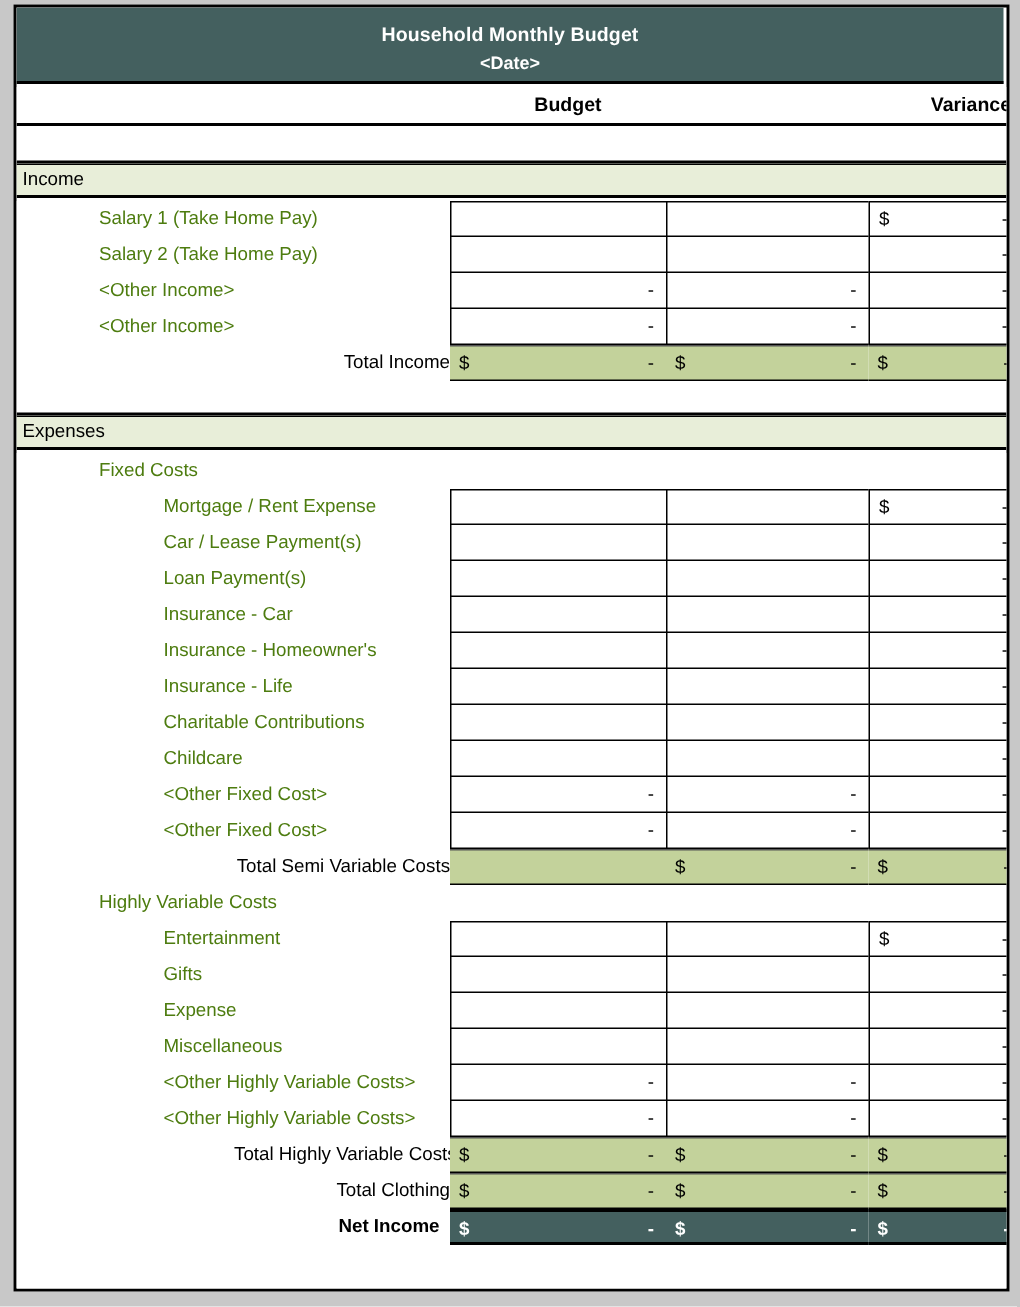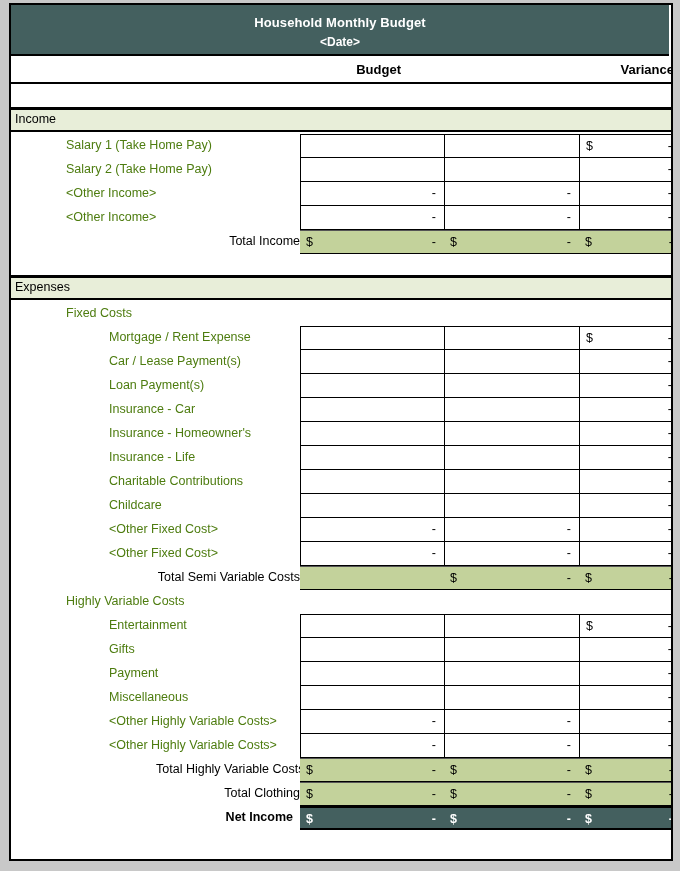--- a/index.html
+++ b/index.html
@@ -493,21 +493,21 @@
       <div class="cell actual">
           <span class="dash"></span>
         </div>
       <div class="cell variance">
         <span class="cur"></span>
         <span class="dash">-</span>
       </div>
     </div>
 
     <div class="row drow" style="top:657px;">
-      <div class="label lvl2">Payment</div>
+      <div class="label lvl2">Expense</div>
       <div class="cell budget">
           <span class="dash"></span>
         </div>
       <div class="cell actual">
           <span class="dash"></span>
         </div>
       <div class="cell variance">
         <span class="cur"></span>
         <span class="dash">-</span>
       </div>

